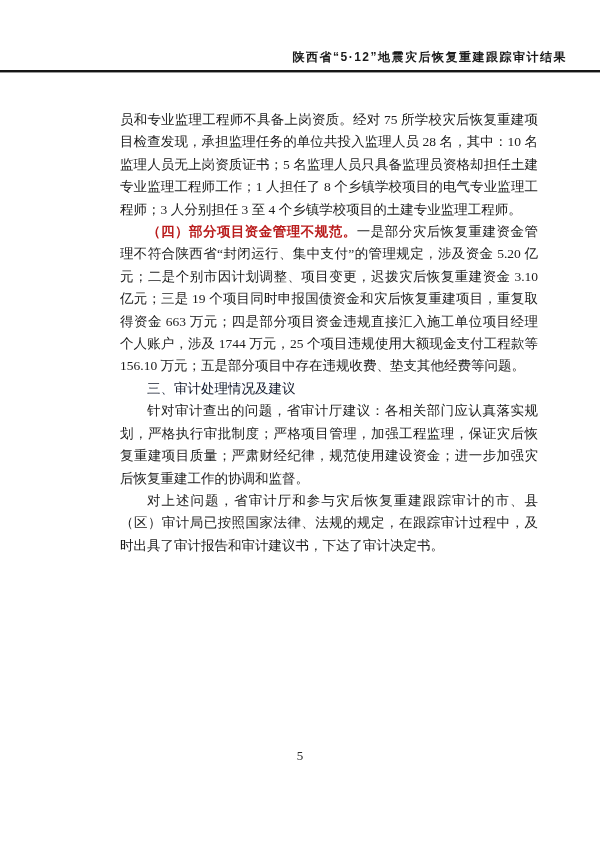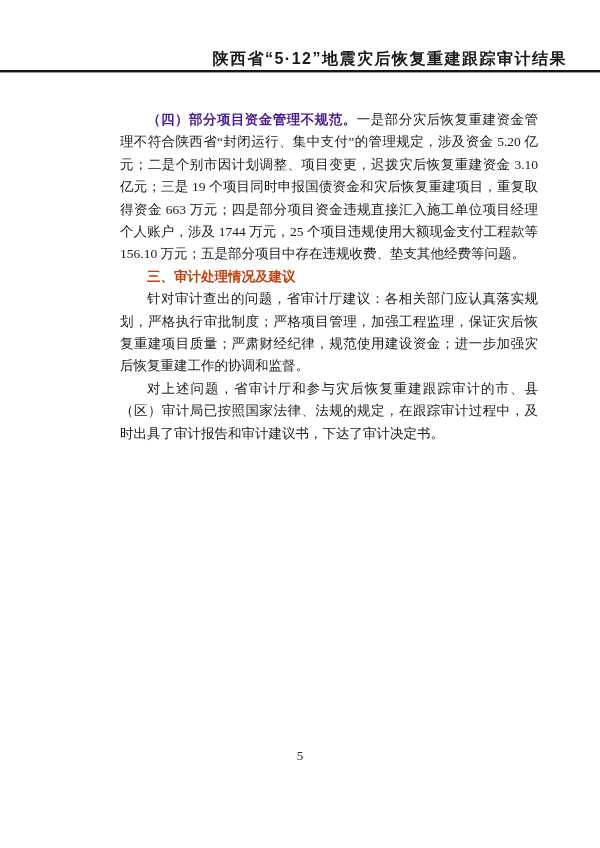--- a/index.html
+++ b/index.html
@@ -16,21 +16,21 @@
     overflow: hidden;
     font-family: "Liberation Serif", "DejaVu Serif", serif;
     color: #1b1b1b;
   }
   .running-header {
     position: absolute;
     top: 49px;
     right: 33px;
     font-family: "Liberation Sans", "DejaVu Sans", sans-serif;
     font-weight: bold;
-    font-size: 16px;
+    font-size: 12px;
     letter-spacing: 1.5px;
     color: #1a1a1a;
     white-space: nowrap;
   }
   .header-rule {
     position: absolute;
     top: 70px;
     left: 0;
     width: 600px;
     height: 2px;
@@ -50,26 +50,26 @@
   .para, .heading {
     margin: 0;
     padding: 0;
     text-indent: 2em;
   }
   .para.no-indent {
     text-indent: 0;
   }
   .heading {
     font-family: "Liberation Sans", "DejaVu Sans", sans-serif;
-    font-weight: bold;
-    color: #c2410c;
+    font-weight: normal;
+    color: #0f172a;
   }
   .lead-bold {
     font-weight: bold;
-    color: #4c1d95;
+    color: #b91c1c;
   }
   .page-number {
     position: absolute;
     top: 748px;
     left: 0;
     width: 600px;
     text-align: center;
     font-size: 13px;
     color: #2a2a2a;
   }
@@ -78,20 +78,21 @@
 <body>
 
 <div class="page">
 
   <div class="running-header">陕西省“5·12”地震灾后恢复重建跟踪审计结果</div>
 
   <div class="header-rule"></div>
 
   <div class="body-text">
 
+    <p class="para no-indent">员和专业监理工程师不具备上岗资质。经对 75 所学校灾后恢复重建项目检查发现，承担监理任务的单位共投入监理人员 28 名，其中：10 名监理人员无上岗资质证书；5 名监理人员只具备监理员资格却担任土建专业监理工程师工作；1 人担任了 8 个乡镇学校项目的电气专业监理工程师；3 人分别担任 3 至 4 个乡镇学校项目的土建专业监理工程师。</p>
 
     <p class="para"><span class="lead-bold">（四）部分项目资金管理不规范。</span><span>一是部分灾后恢复重建资金管理不符合陕西省“封闭运行、集中支付”的管理规定，涉及资金 5.20 亿元；二是个别市因计划调整、项目变更，迟拨灾后恢复重建资金 3.10 亿元；三是 19 个项目同时申报国债资金和灾后恢复重建项目，重复取得资金 663 万元；四是部分项目资金违规直接汇入施工单位项目经理个人账户，涉及 1744 万元，25 个项目违规使用大额现金支付工程款等 156.10 万元；五是部分项目中存在违规收费、垫支其他经费等问题。</span></p>
 
     <p class="heading">三、审计处理情况及建议</p>
 
     <p class="para">针对审计查出的问题，省审计厅建议：各相关部门应认真落实规划，严格执行审批制度；严格项目管理，加强工程监理，保证灾后恢复重建项目质量；严肃财经纪律，规范使用建设资金；进一步加强灾后恢复重建工作的协调和监督。</p>
 
     <p class="para">对上述问题，省审计厅和参与灾后恢复重建跟踪审计的市、县（区）审计局已按照国家法律、法规的规定，在跟踪审计过程中，及时出具了审计报告和审计建议书，下达了审计决定书。</p>
 
 

